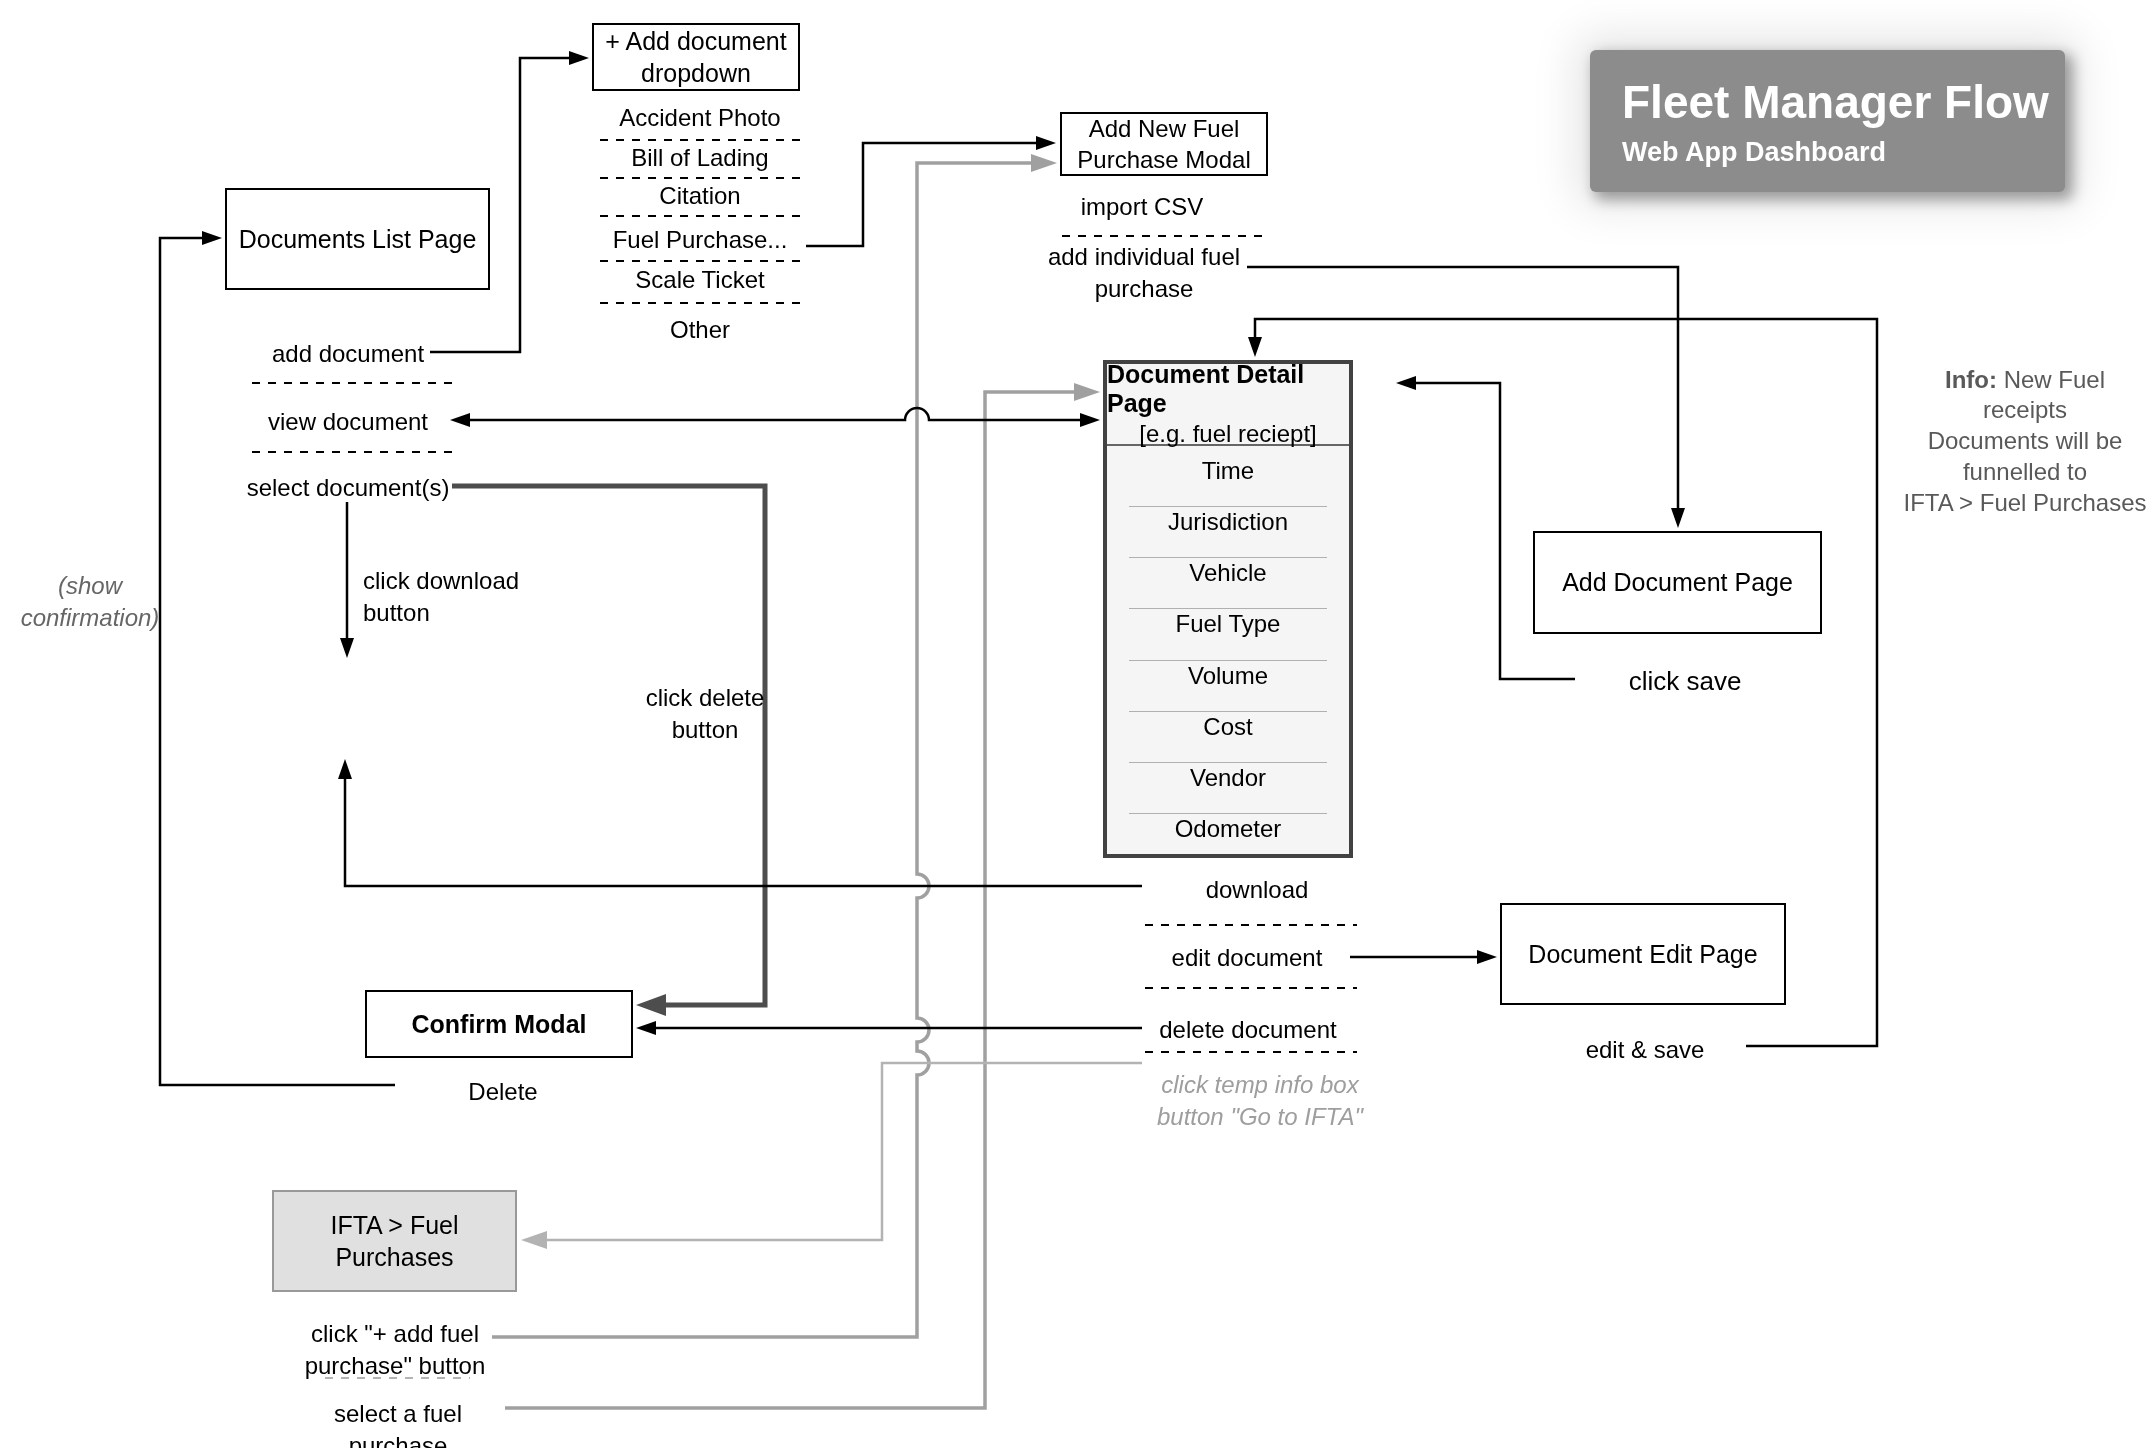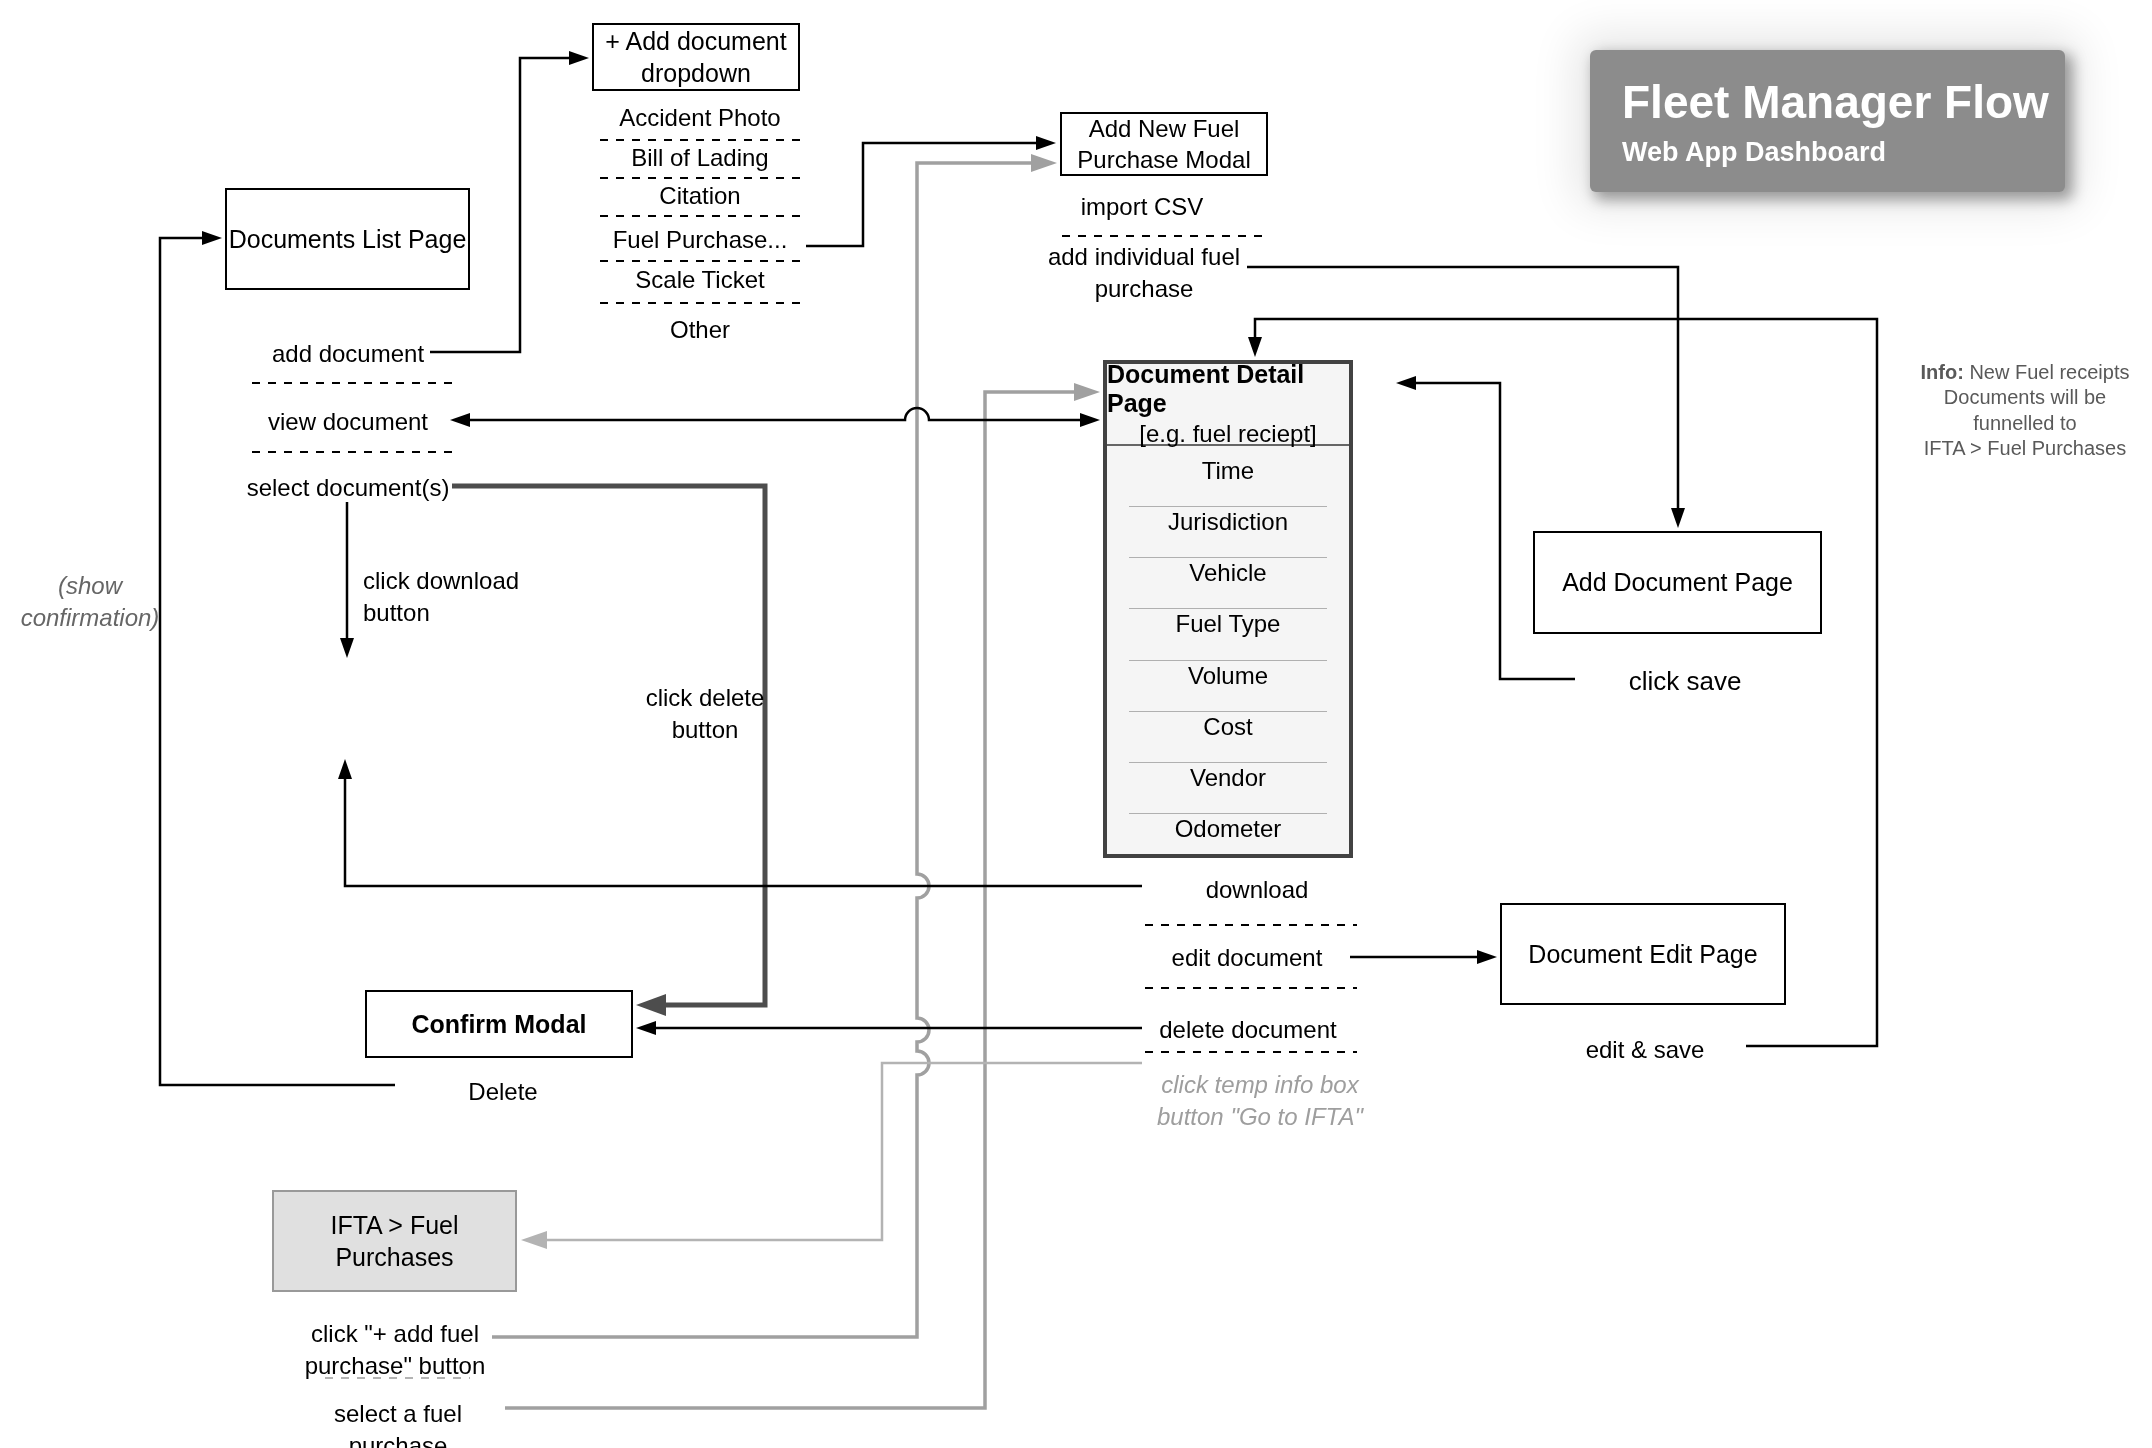--- a/index.html
+++ b/index.html
@@ -41,21 +41,21 @@
         width:calc(100% - 44px);margin:10px auto;border-top:1.5px solid #b0b0b0;box-sizing:border-box;}
   .detail-row:first-child{border-top:none;}
   #title-box{position:absolute;left:1590px;top:50px;width:475px;height:142px;background:var(--title-bg);
         border-radius:6px;box-shadow:6px 6px 14px 2px rgba(0,0,0,0.35),0 0 45px 15px rgba(0,0,0,0.10);
         color:#ffffff;padding-left:32px;box-sizing:border-box;display:flex;flex-direction:column;
         justify-content:center;gap:8px;}
   #title-heading{font-size:46px;font-weight:bold;}
   #title-subheading{font-size:27px;font-weight:bold;}
   #ifta-box{background:var(--ifta-fill);border:2.5px solid var(--ifta-border);}
   #info-note{position:absolute;left:1900px;top:334px;width:250px;text-align:center;
-        font-size:20px;line-height:1.28;color:var(--muted-text);white-space:pre-line;}
+        font-size:24px;line-height:1.28;color:var(--muted-text);white-space:pre-line;}
   #info-note b{color:var(--muted-text);}
   .bold{font-weight:bold;}
   .ditem{position:absolute;width:200px;left:600px;text-align:center;font-size:24px;}
 </style>
 </head>
 <body>
 
 <div id="canvas">
 
   <svg class="wires">
@@ -168,21 +168,21 @@
   <div class="node" style="left:592px;top:23px;width:208px;height:68px;">+ Add document
 dropdown</div>
 
   <div class="ditem" style="top:104px;">Accident Photo</div>
   <div class="ditem" style="top:144px;">Bill of Lading</div>
   <div class="ditem" style="top:182px;">Citation</div>
   <div class="ditem" style="top:226px;">Fuel Purchase...</div>
   <div class="ditem" style="top:266px;">Scale Ticket</div>
   <div class="ditem" style="top:316px;">Other</div>
 
-  <div class="node" style="left:225px;top:188px;width:245px;height:102px;">Documents List Page</div>
+  <div class="node" style="left:225px;top:188px;width:265px;height:102px;">Documents List Page</div>
 
   <div class="node" style="left:1060px;top:112px;width:208px;height:64px;font-size:24px;">Add New Fuel
 Purchase Modal</div>
 
   <div class="lbl" style="left:1042px;top:191px;width:200px;">import  CSV</div>
   <div class="lbl" style="left:1044px;top:241px;width:200px;">add individual fuel
 purchase</div>
 
   <div id="detail-box">
     <div id="detail-header">

